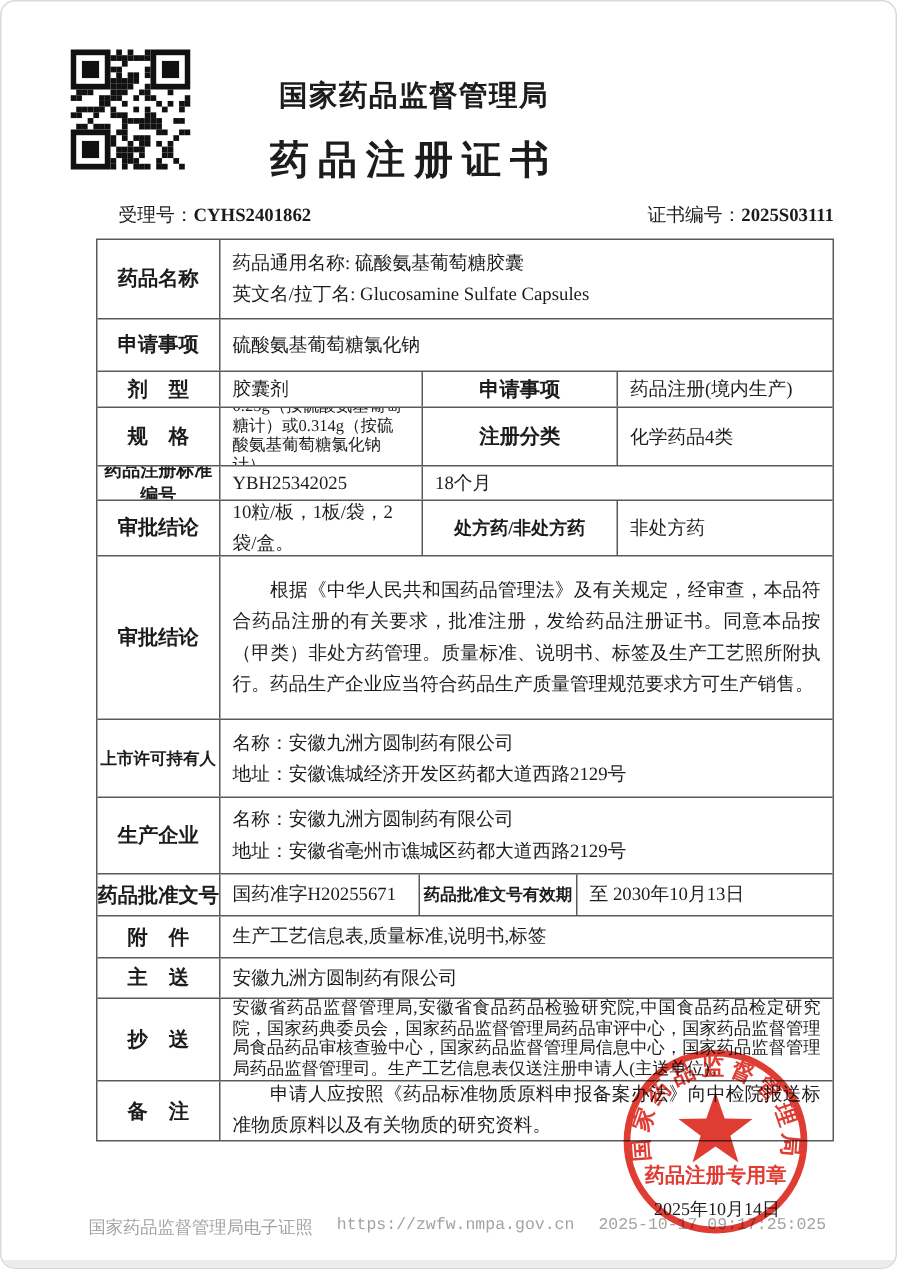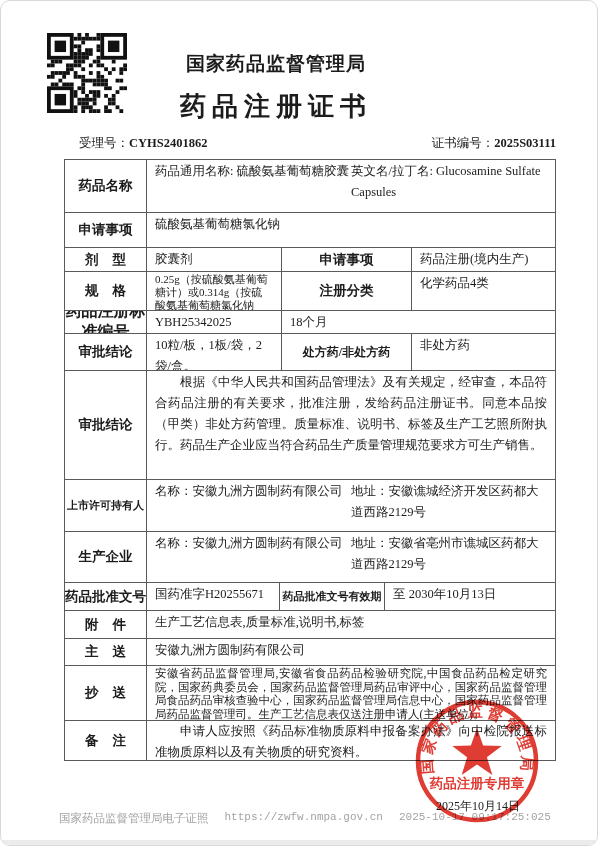--- a/index.html
+++ b/index.html
@@ -21,21 +21,21 @@
   .cert-table{position:absolute;left:63px;top:158px;width:492px;box-sizing:border-box;
         border:1px solid var(--border);}
   .trow{display:flex;border-bottom:1px solid var(--border);box-sizing:border-box;}
   .trow:last-child{border-bottom:none;font-family:Liberation Mono, monospace;}
   .cell{box-sizing:border-box;border-right:1px solid var(--border);display:flex;
         align-items:center;overflow:hidden;}
   .cell:last-child{border-right:none;}
   .label{justify-content:center;}
   .label .lt{width:100%;text-align:center;font-weight:bold;font-size:13.5px;}
   .label.spread .lt{text-align:justify;text-align-last:justify;padding:0 20px;}
-  .content{flex-direction:row;justify-content:center;align-items:flex-start;
+  .content{flex-direction:column;justify-content:center;align-items:flex-start;
         padding:1px 8px;font-size:12.5px;line-height:21px;}
   .content.small{font-size:11px;line-height:13px;}
   .content.tiny{font-size:11.5px;line-height:13.5px;}
   .content.just div{text-align:justify;}
   .content.indent div{text-indent:2em;}
   .content div{width:100%;}
   
   .issue-date{position:absolute;left:424px;top:797px;width:106px;text-align:center;
         font-size:12px;z-index:2;}
   .stamp{position:absolute;left:401px;top:685px;width:150px;height:150px;z-index:3;
@@ -249,21 +249,21 @@
         </div>
         <div class="cell label" style="flex: 0 0 130px;">
           <div class="lt">注册分类</div>
         </div>
         <div class="cell content" style="flex: 1 1 auto;">
           <div>化学药品4类</div>
         </div>
       </div>
       <div class="trow" style="height: 23px;">
         <div class="cell label" style="width: 82px; flex: 0 0 82px;">
-          <div class="lt" style="font-size: 16px;">药品注册标准编号</div>
+          <div class="lt" style="font-size: 12px;">药品注册标准编号</div>
         </div>
         <div class="cell content" style="flex: 0 0 135px;">
           <div>YBH25342025</div>
         </div>
         <div class="cell content" style="flex: 1 1 auto;">
           <div>18个月</div>
         </div>
       </div>
       <div class="trow" style="height: 37px;">
         <div class="cell label" style="width: 82px; flex: 0 0 82px;">

